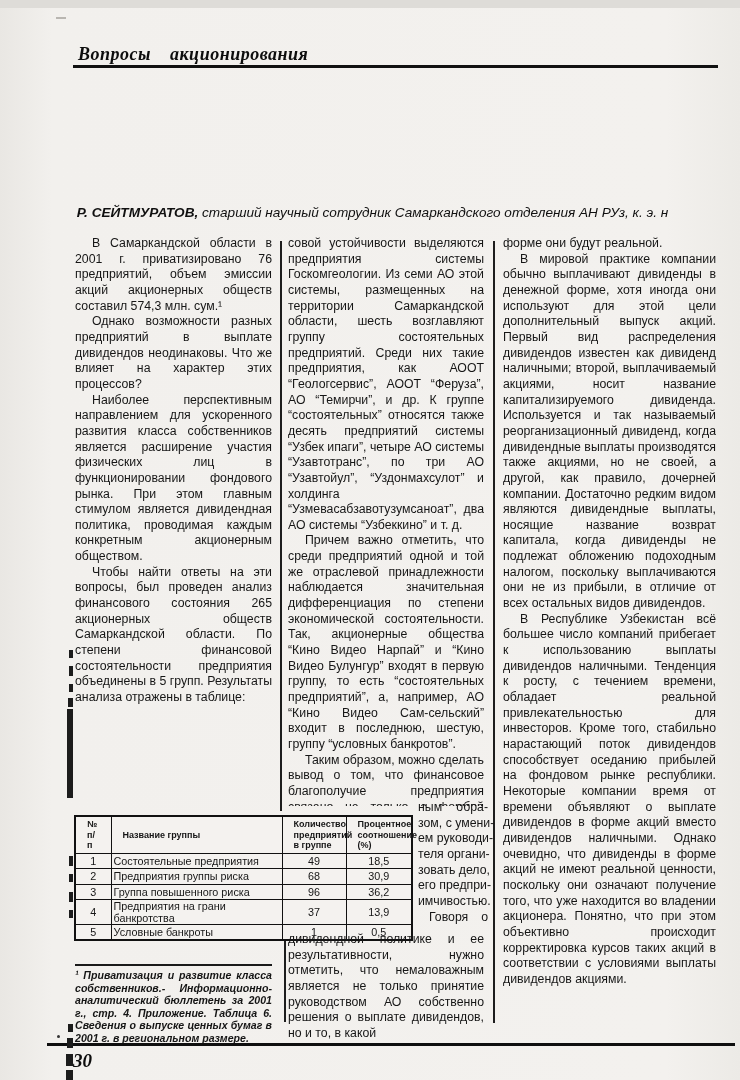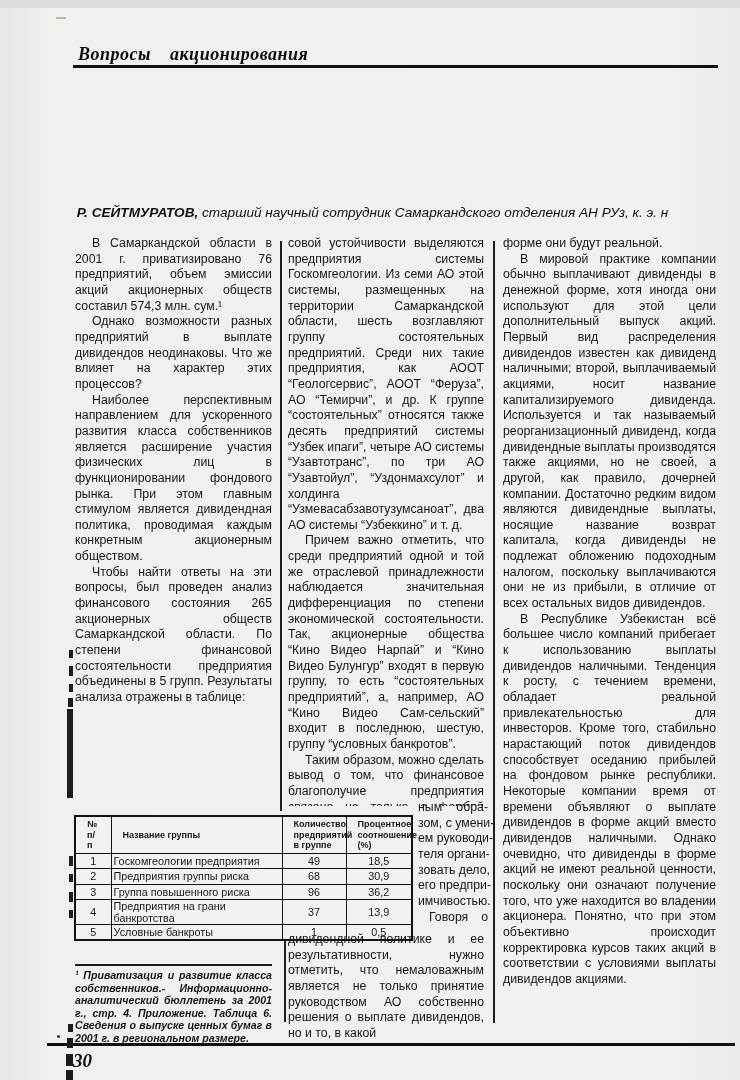--- a/index.html
+++ b/index.html
@@ -144,21 +144,21 @@
       <tr>
         <th>№ п/п</th>
         <th>Название группы</th>
         <th>Количество предприятий в группе</th>
         <th>Процентное соотношение (%)</th>
       </tr>
     </thead>
     <tbody>
       <tr>
         <td class="td-center">1</td>
-        <td class="td-name">Госкомгеологии предприятия</td>
+        <td class="td-name">Состоятельные предприятия</td>
         <td class="td-center">49</td>
         <td class="td-center">18,5</td>
       </tr>
       <tr>
         <td class="td-center">2</td>
         <td class="td-name">Предприятия группы риска</td>
         <td class="td-center">68</td>
         <td class="td-center">30,9</td>
       </tr>
       <tr>

